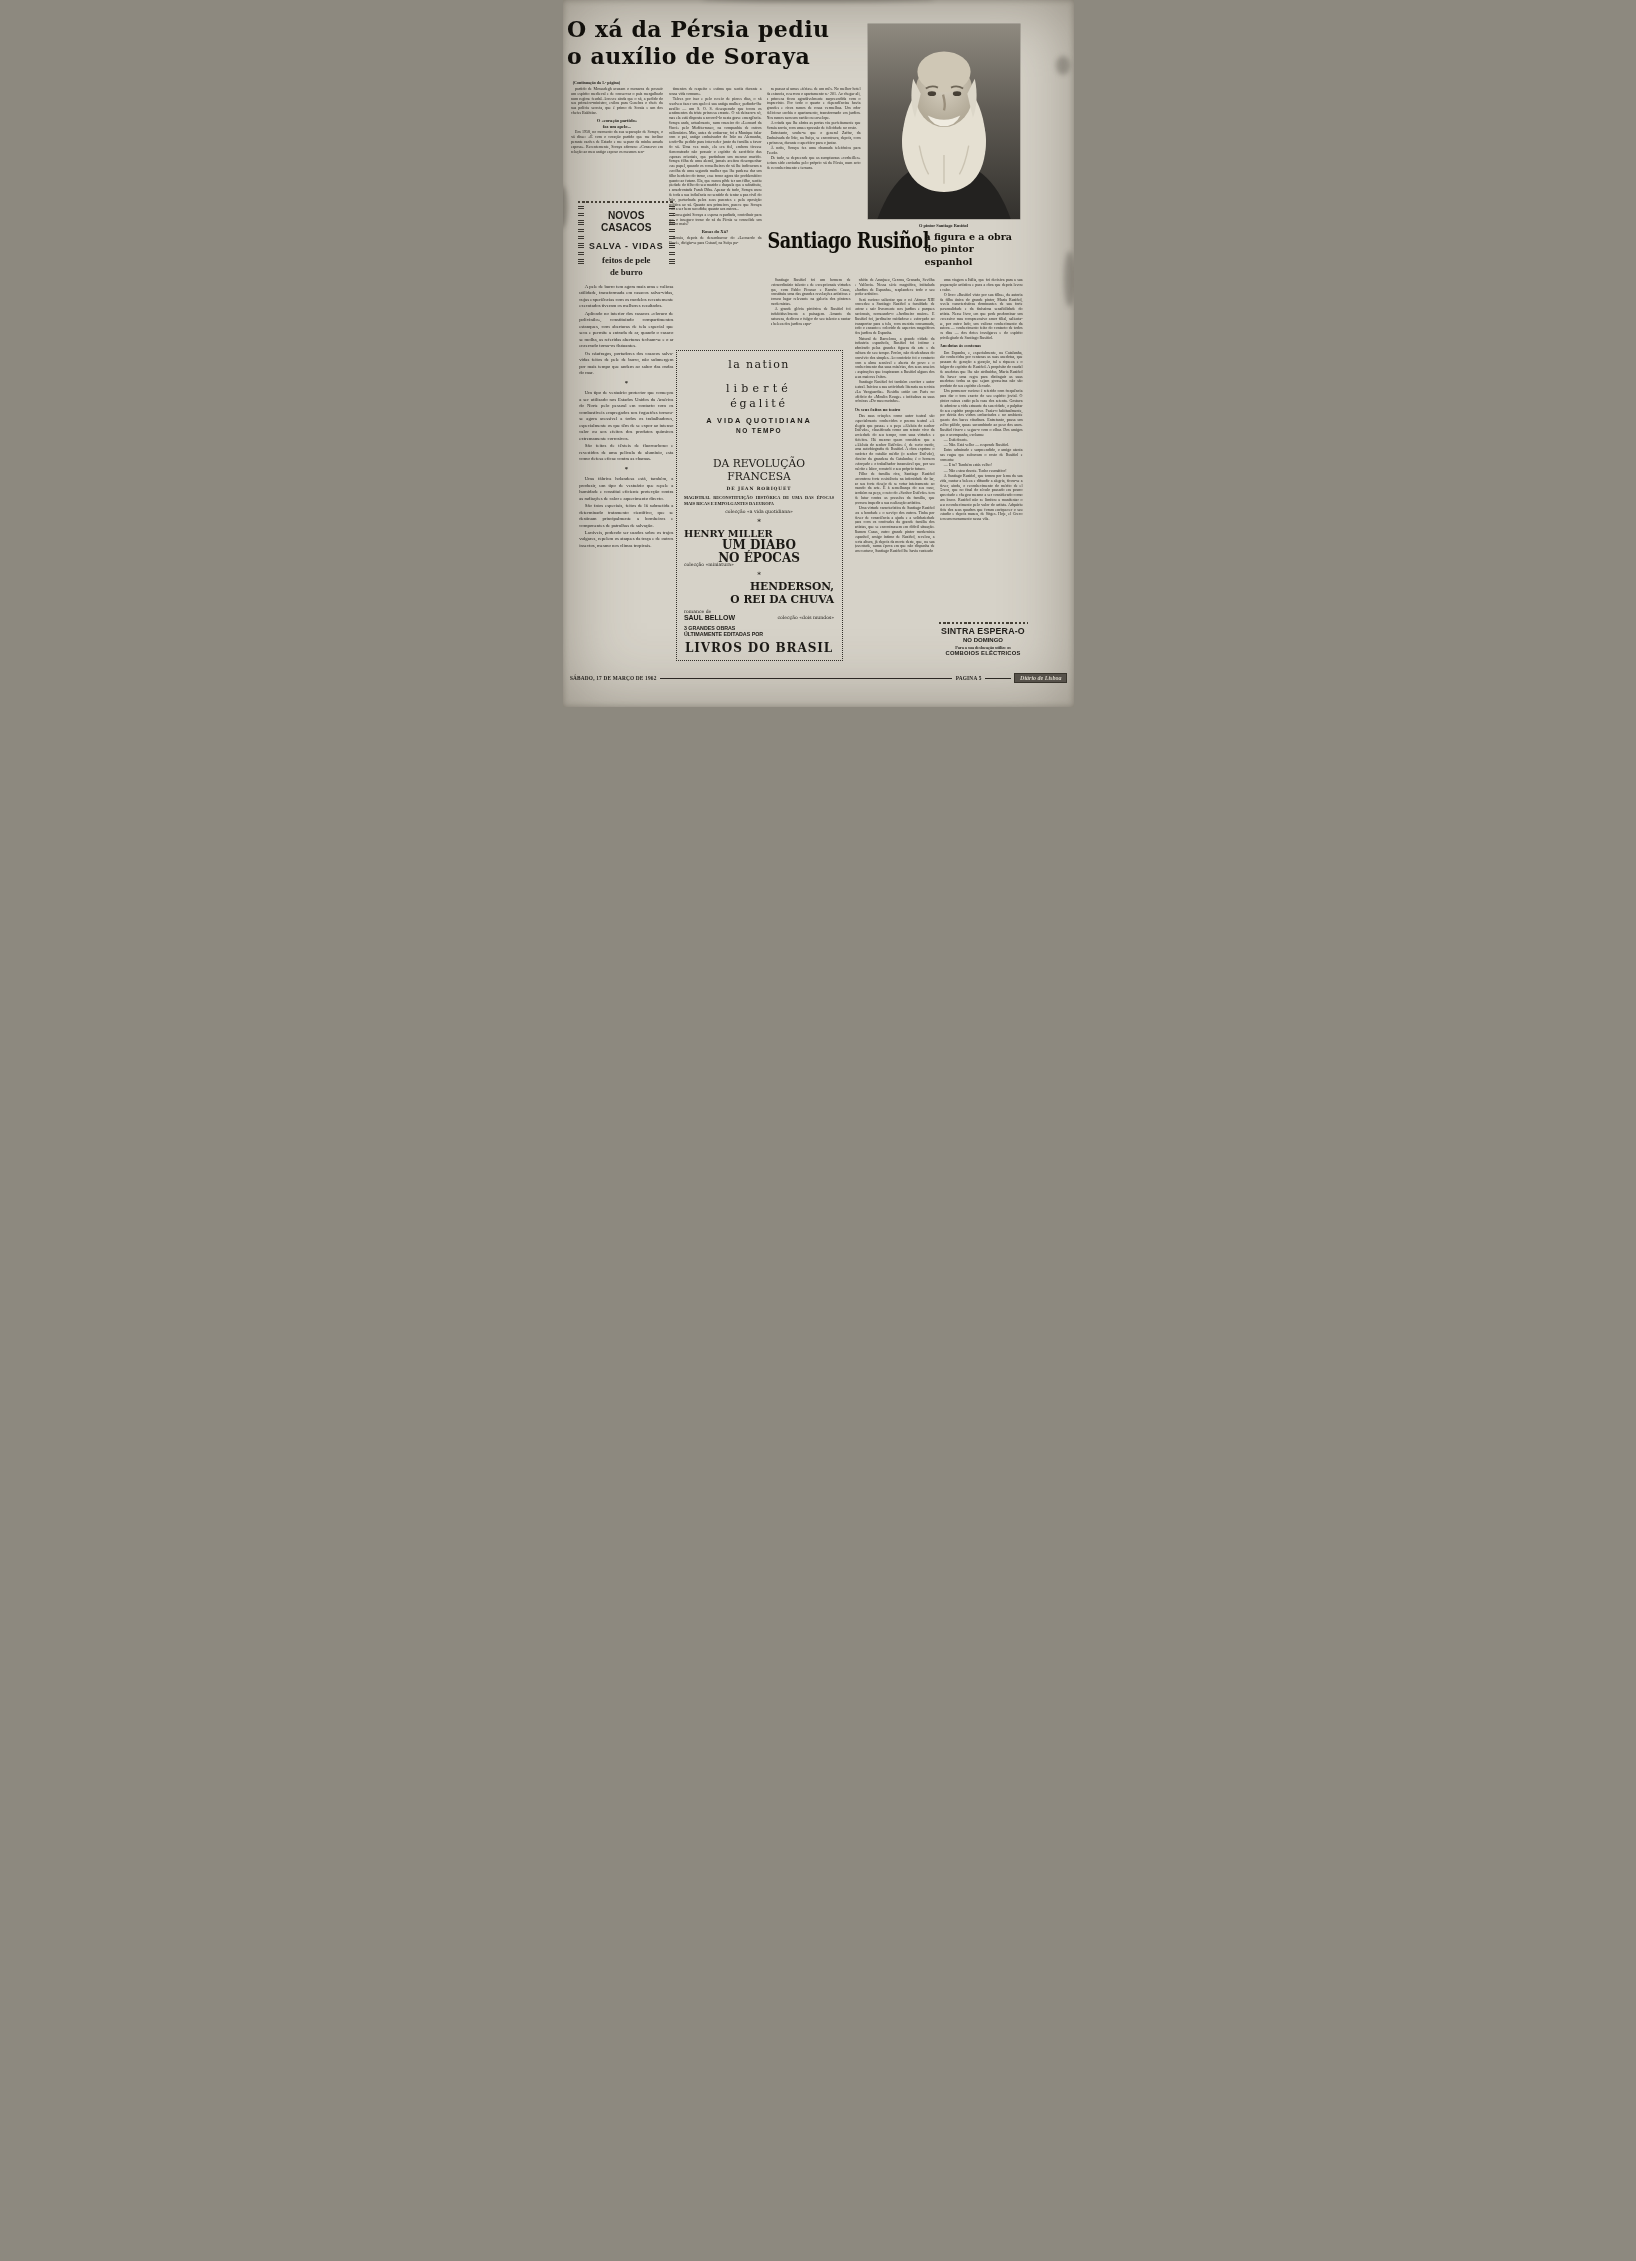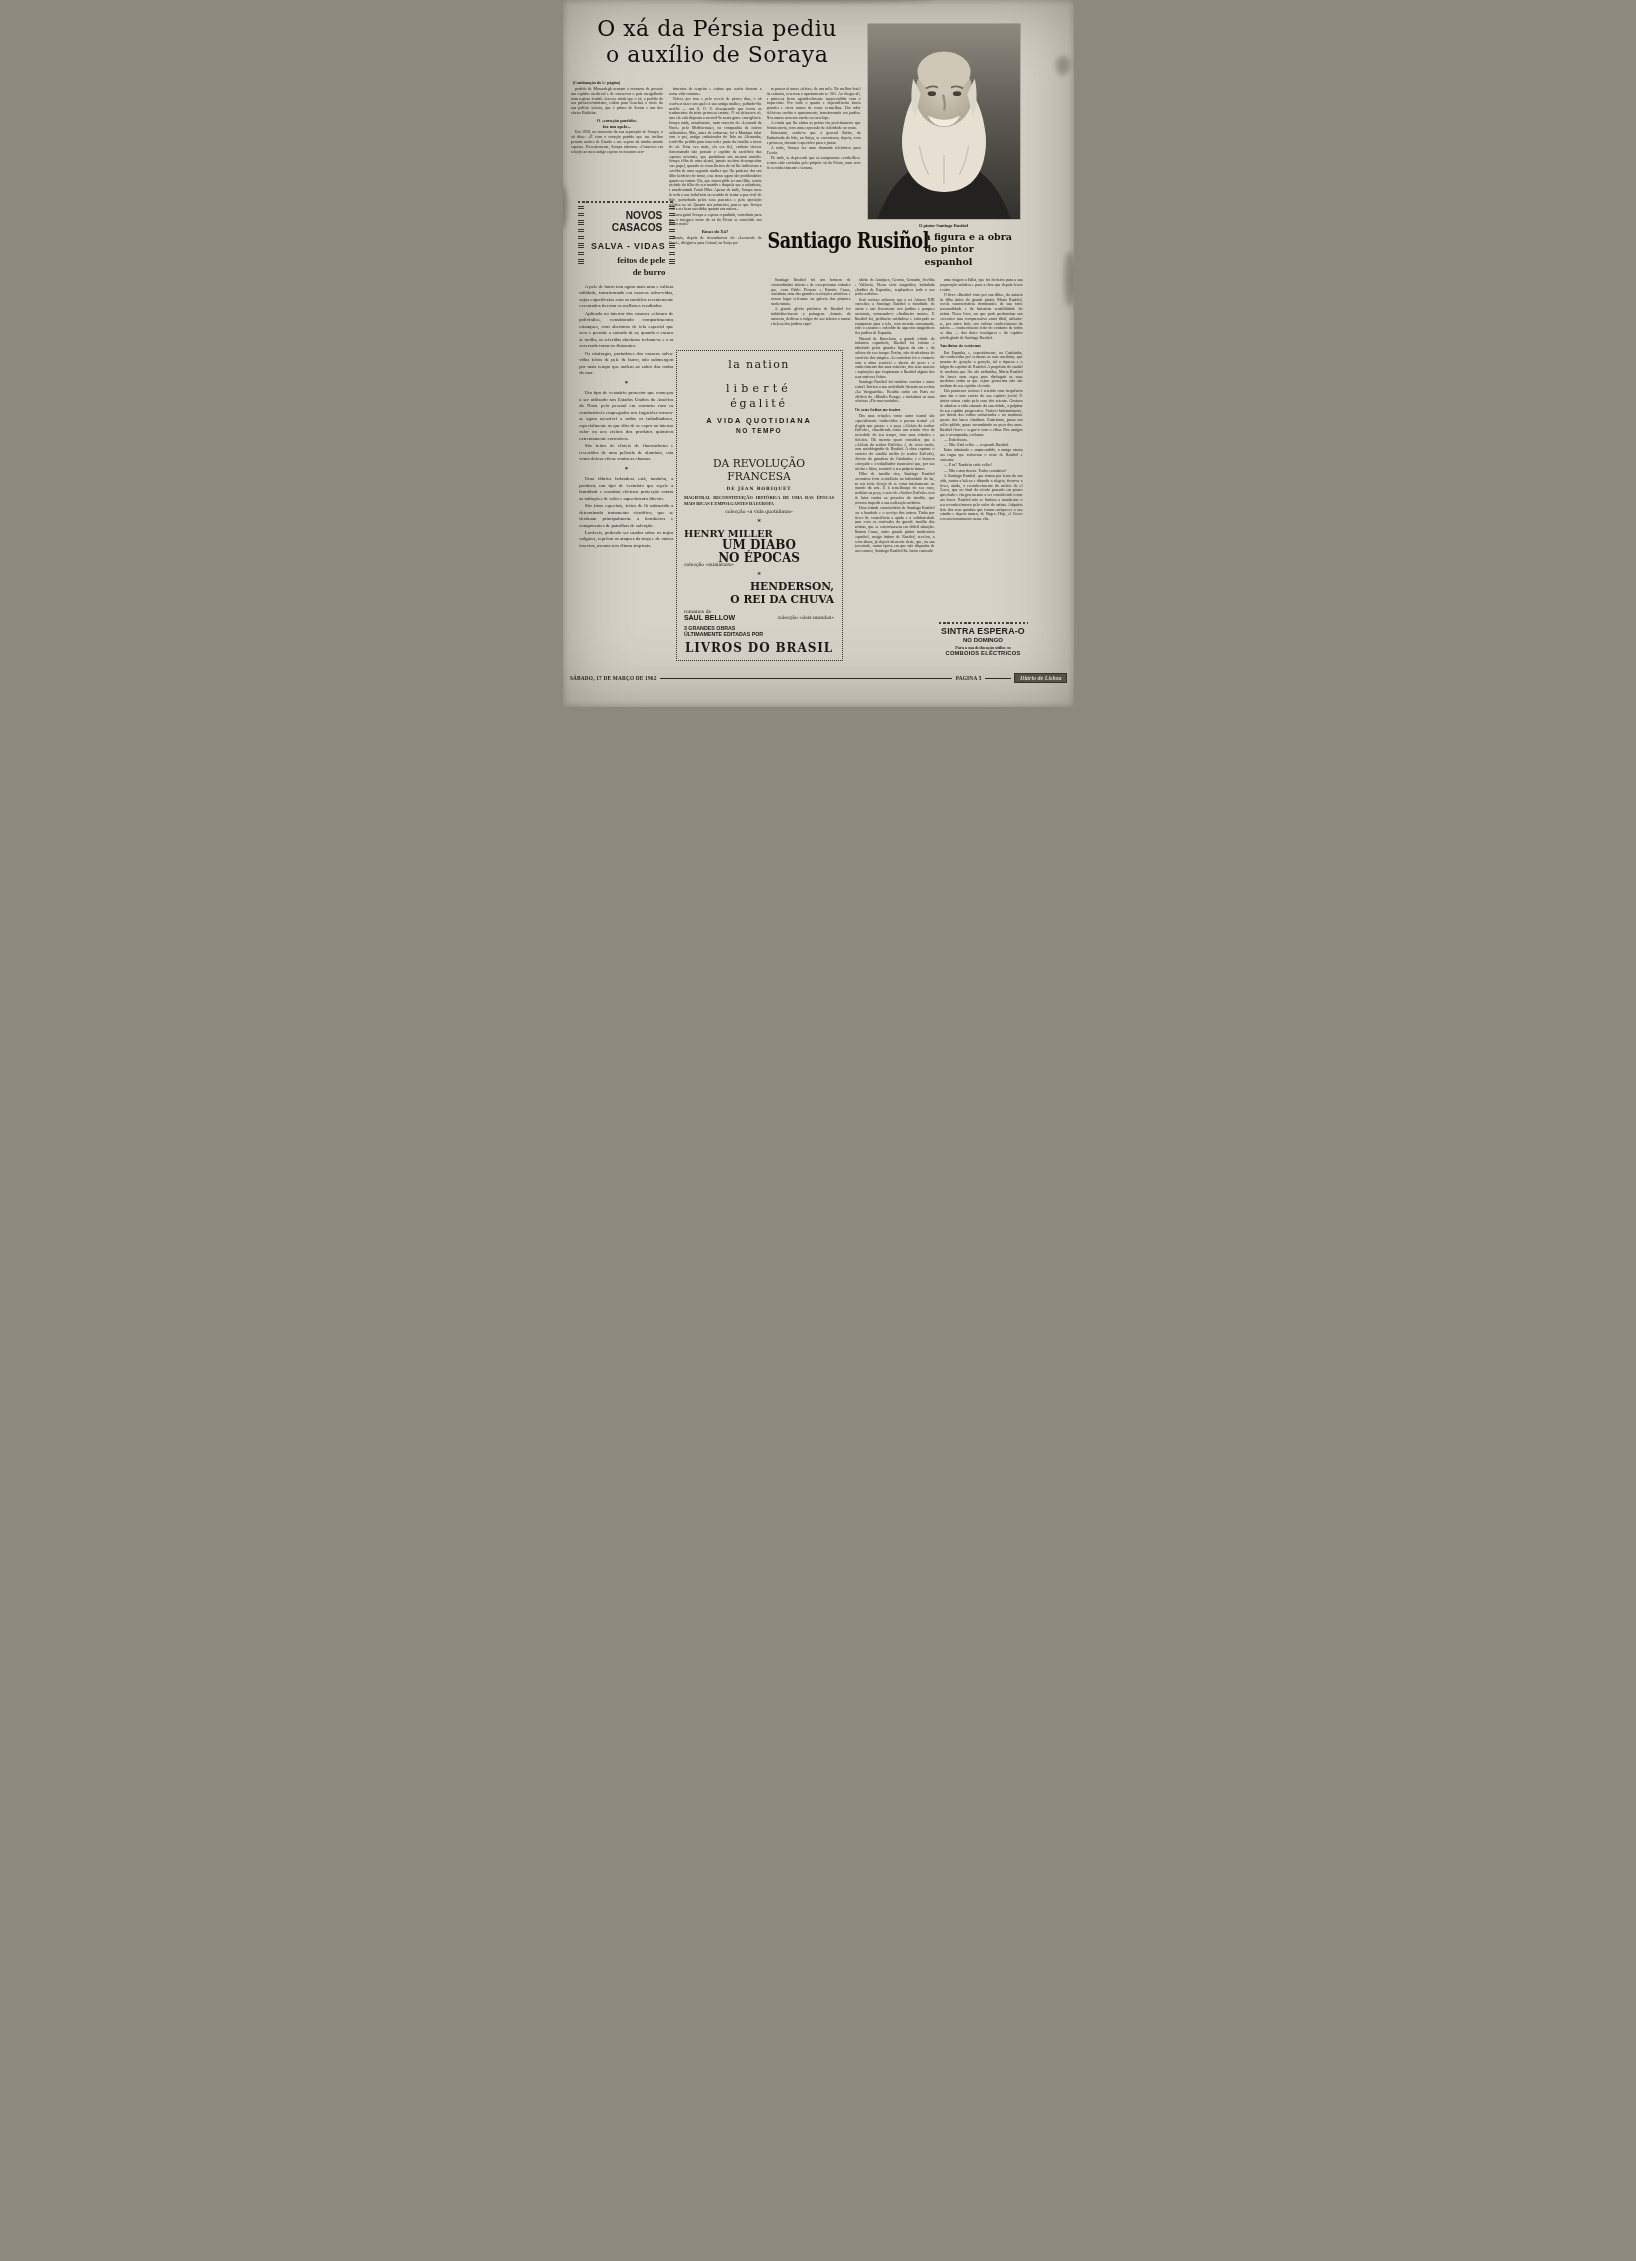--- a/index.html
+++ b/index.html
@@ -2,22 +2,22 @@
 <html style="font-size:7.4px"><head>
 <meta charset="utf-8">
 <style>
   * { margin:0; padding:0; box-sizing:border-box; }
   html,body { background:#8d897f; }
   body { display:flex; justify-content:center; font-family:"Liberation Serif", serif; }
   .page { position:relative; width:511px; height:707px; background:#d6d2c8; color:#201e1a;
           overflow:hidden; box-shadow: inset 0 0 70px rgba(70,62,48,.45), inset 0 0 6.5px rgba(50,45,35,.35); }
 
   
-  .main-headline { position:absolute; left:4.6px; top:16px; width:300px; text-align:center;
-                   font-family:"DejaVu Serif", serif; font-weight:normal; color:#12100c; }
+  .main-headline { position:absolute; left:4.6px; top:16px; width:300px; text-align:left;
+                   font-family:"DejaVu Serif", serif; font-weight:bold; color:#12100c; }
   .main-headline .l1 { font-size:22px; letter-spacing:0.5px; }
   .main-headline .l2 { font-size:22px; letter-spacing:0.5px; margin-top:0.9px; }
   .continuation { position:absolute; left:10.2px; top:80px; width:98px; font-weight:bold; font-size:4px; }
 
   
   .bodycol { position:absolute; font-size:4px; line-height:1.2; text-align:justify; overflow:hidden; color:#27241e; }
   .bodycol p { text-indent:4.2px; margin-bottom:0.5px; }
   .subhead { font-weight:bold; text-align:center; font-size:4.6px; margin:2.3px 0 1.4px; }
   .subhead div { line-height:1.2; }
   .shah-col1 { left:8.4px;  top:87px; width:92px; height:115px; }
@@ -28,21 +28,21 @@
   .photo { position:absolute; left:305px; top:24px; width:152px; height:195px; background:#4c4942;
            box-shadow:0 0 0 0.5px rgba(40,36,30,.4); }
   .photo svg { width:100%; height:100%; display:block; }
   .photo-caption { position:absolute; left:305px; top:223px; width:152px; text-align:center;
                    font-weight:bold; font-size:4.4px; }
 
   
   .squiggle { position:absolute; height:1.9px;
               background:repeating-linear-gradient(90deg,#454036 0 2.3px, transparent 2.3px 4.2px); }
   .sidebar { position:absolute; left:15.3px; top:205px; width:97px; height:450px; overflow:hidden; }
-  .sidebar-title { position:relative; text-align:right; padding:3.7px 9.3px 1.9px; }
+  .sidebar-title { position:relative; text-align:center; padding:3.7px 9.3px 1.9px; }
   .sidebar-title::before, .sidebar-title::after { content:""; position:absolute; top:0.9px; width:6px; height:61px;
               background:repeating-linear-gradient(180deg,#3c3831 0 0.7px, transparent 0.7px 2.3px); }
   .sidebar-title::before { left:0; } .sidebar-title::after { right:0; }
   .st1 { font-family:"Liberation Sans", sans-serif; font-weight:bold; font-size:11px; letter-spacing:0; transform:scaleX(.92); }
   .st2 { font-family:Liberation Sans, sans-serif; font-weight:bold; font-size:8.8px; letter-spacing:0.9px; margin-top:8px; }
   .st3 { font-size:8.8px; font-weight:bold; margin-top:4.2px; }
   .st4 { font-size:8.8px; font-weight:bold; margin-top:2.3px; }
   .sidebar-body { margin-top:4.6px; font-size:4.8px; line-height:1.36; text-align:justify; padding:0 1.4px; }
   .sidebar-body p { text-indent:5.6px; margin-bottom:0.9px; }
   .star-sep { text-align:center; font-size:6.5px; font-weight:bold; margin:2.3px 0; }

